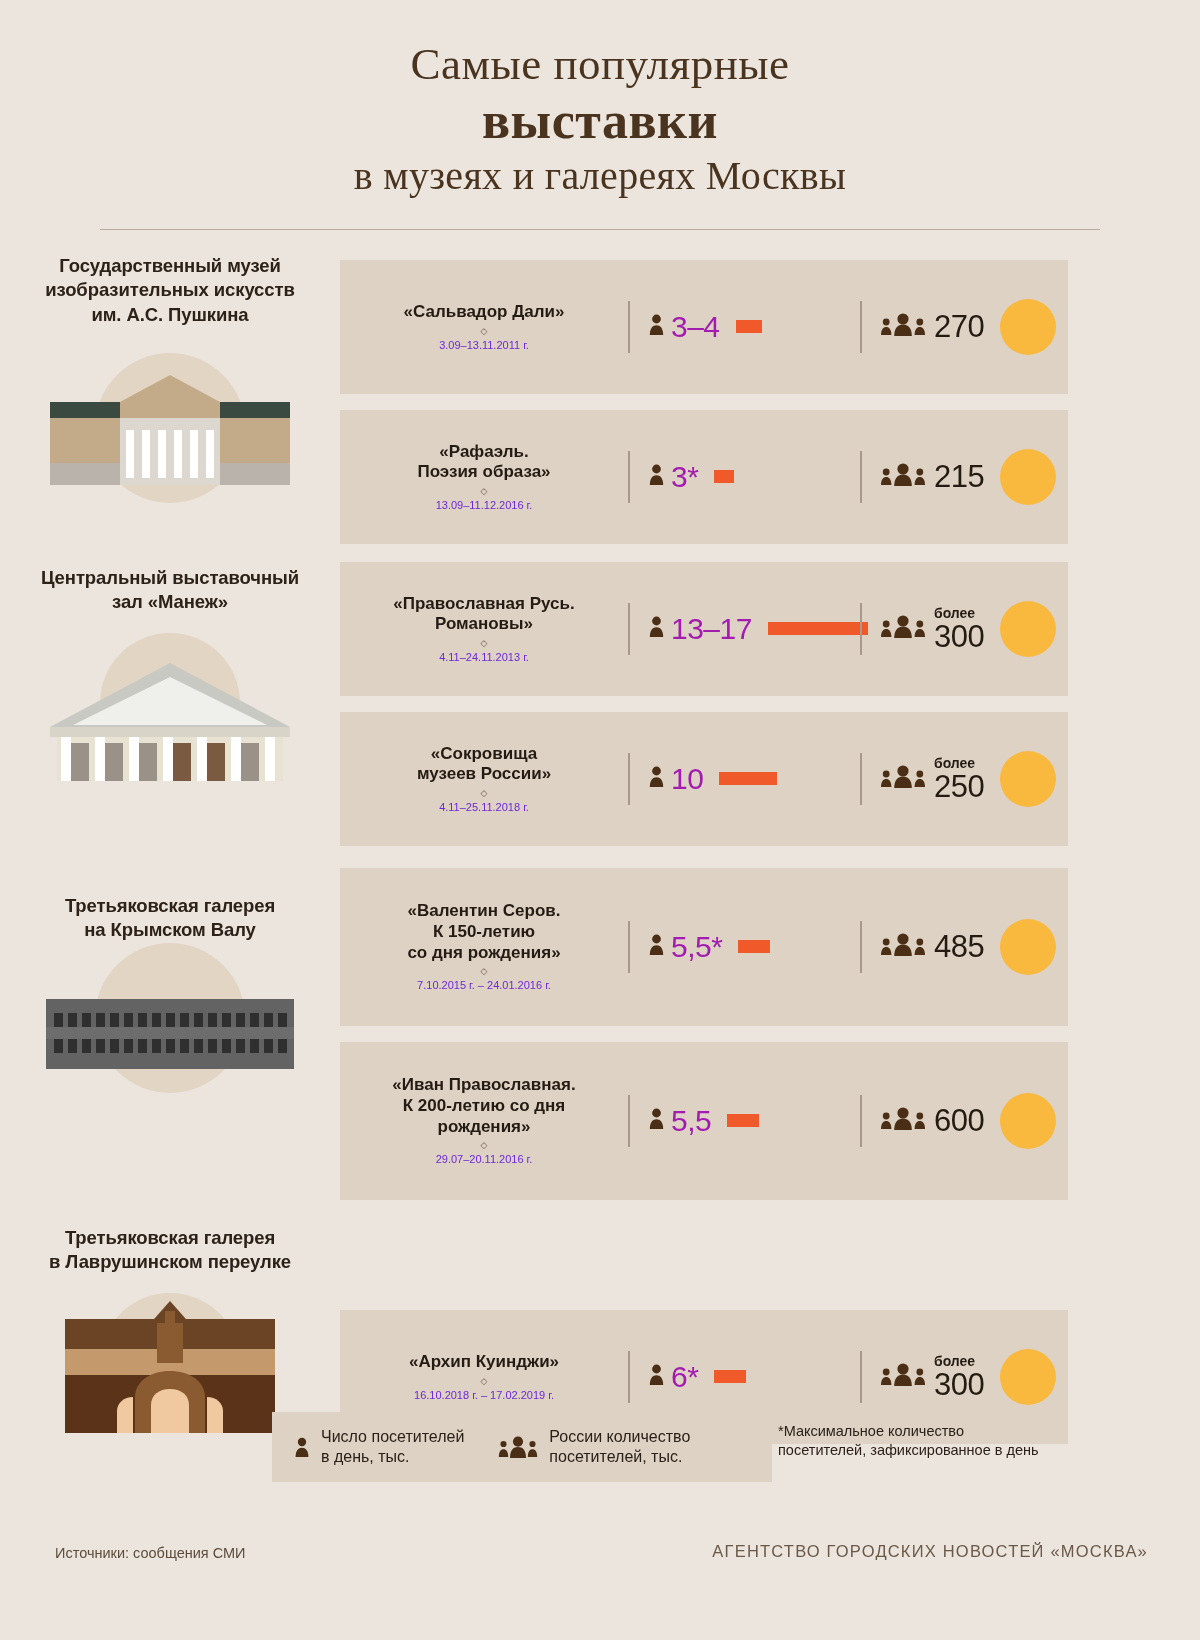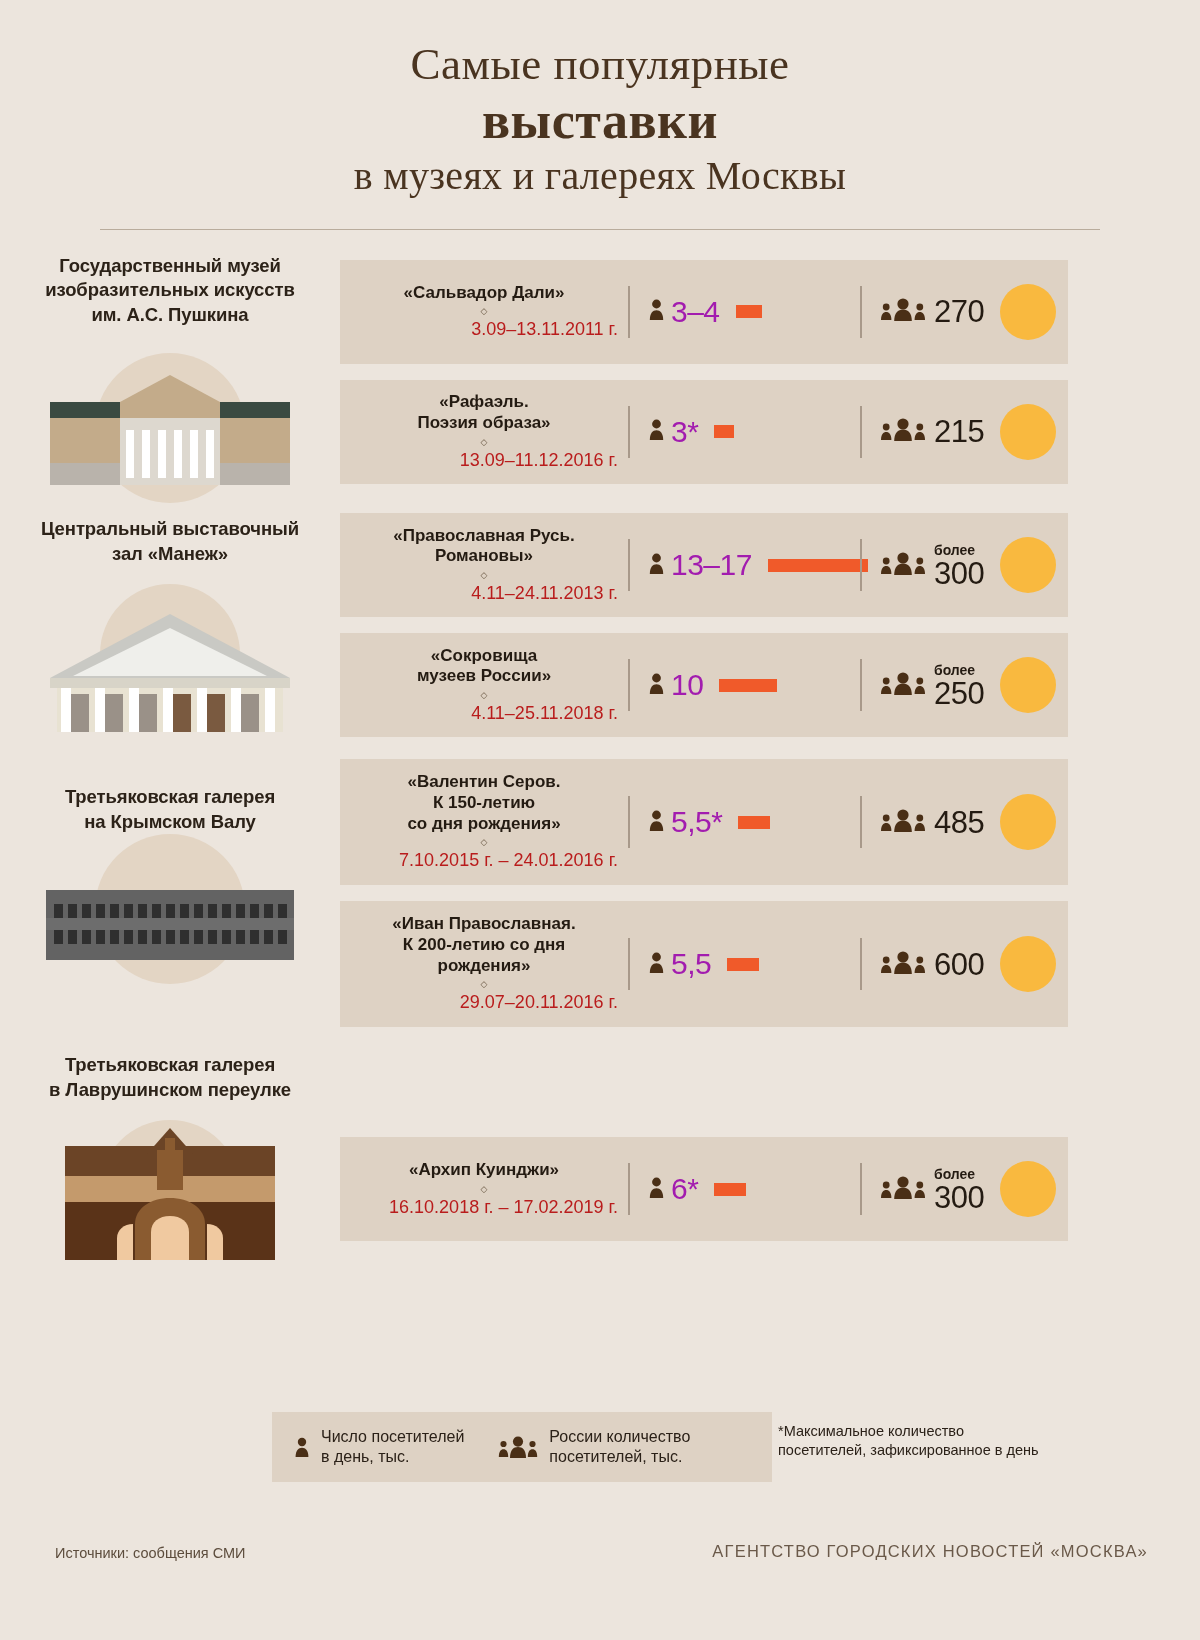--- a/index.html
+++ b/index.html
@@ -89,21 +89,21 @@
   }
 
   .museum-right {
     flex: 1;
     padding-right: 0;
   }
 
   
   .exhibit {
     background: #ded2c4;
-    height: 104px;
+    height: 134px;
     margin-bottom: 16px;
     display: flex;
     align-items: center;
     position: relative;
     width: 728px;
   }
   .ex-title-cell {
     width: 288px;
     flex: 0 0 288px;
     text-align: center;
@@ -116,25 +116,24 @@
     line-height: 1.22;
     color: #241b12;
   }
   .ex-sep-diamond {
     color: #6b5945;
     font-size: 9px;
     line-height: 1;
     margin: 4px 0 3px 0;
   }
   .ex-date {
-    font-size: 18px;
-    color: #b91c1c;
+    font-size: 11px;
+    color: #6d28d9;
     line-height: 1.2;
     white-space: nowrap;
-    text-align: right;
   }
 
   .vrule {
     width: 2px;
     height: 52px;
     background: #a8998a;
     flex: 0 0 2px;
   }
 
   .ex-daily-cell {
@@ -687,17 +686,17 @@
 <style>
   
   .museum-block:nth-child(1) { margin-top: 14px; }
   .museum-block:nth-child(1) .museum-right { padding-top: 8px; }
   .museum-block:nth-child(2) .museum-left .museum-name { padding-top: 4px; }
   .museum-block:nth-child(2) .museum-right { padding-top: 0px; }
   .museum-block:nth-child(3) .museum-left .museum-name { padding-top: 26px; }
   .museum-block:nth-child(4) .museum-left .museum-name { padding-top: 6px; }
   .museum-block:nth-child(1) .museum-left .museum-name { padding-top: 2px; }
   .exhibit:last-child { margin-bottom: 0; }
-  .museum-block:nth-child(3) .exhibit { height: 126px; }
+  .museum-block:nth-child(3) .exhibit { height: 158px; }
   .museum-block:nth-child(3) { margin-top: 46px; }
   .museum-block:nth-child(2) { margin-top: 62px; }
   .museum-block:nth-child(4) { margin-top: 46px; }
 </style>
 
 </body></html>

